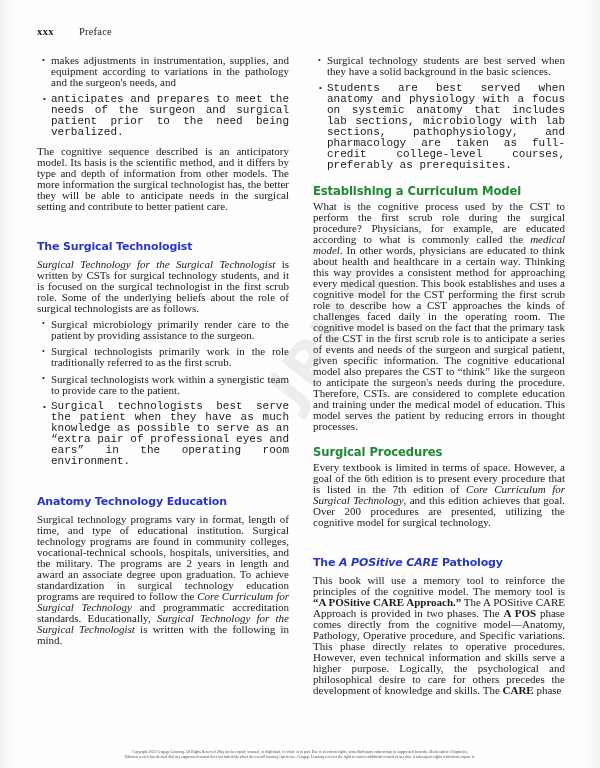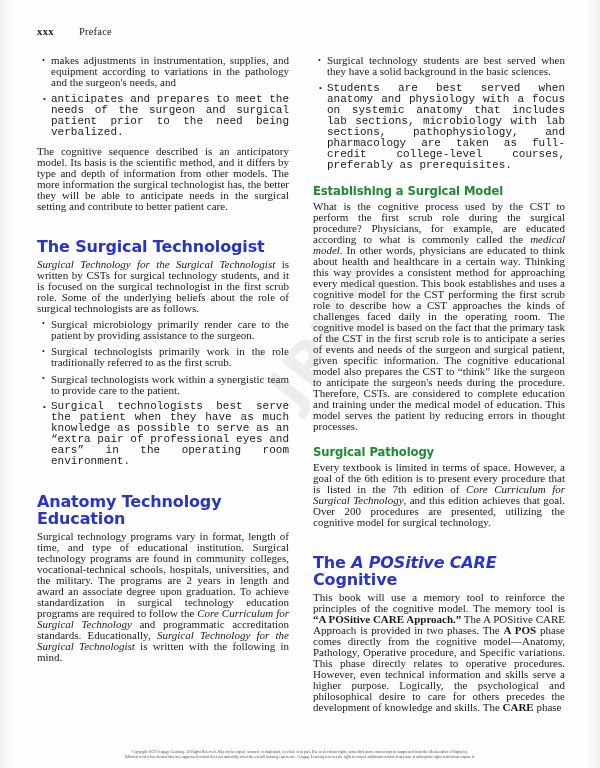--- a/index.html
+++ b/index.html
@@ -100,21 +100,21 @@
     position: absolute;
     left: -9px;
     top: -0.5px;
     font-size: 8px;
   }
   ul.bullets li:last-child { margin-bottom: 0; font-family: Liberation Mono, monospace; }
 
   h2.head-blue {
     font-family: "DejaVu Sans", sans-serif;
     color: #2a35c4;
-    font-size: 16px;
+    font-size: 11px;
     font-weight: bold;
     line-height: 17px;
     margin: 0 0 4px 0;
     letter-spacing: -0.15px;
   }
   h2.head-green {
     font-family: "DejaVu Sans", sans-serif;
     color: #1f8a33;
     font-size: 11.6px;
     font-weight: bold;
@@ -213,33 +213,33 @@
 
     <div class="col">
 
       <ul class="bullets">
         <li>Surgical technology students are best served when they have a solid background in the basic sciences.</li>
         <li>Students are best served when anatomy and physiology with a focus on systemic anatomy that includes lab sections, microbiology with lab sections, pathophysiology, and pharmacology are taken as full-credit college-level courses, preferably as prerequisites.</li>
       </ul>
 
       <div class="sp-md"></div>
 
-      <h2 class="head-green">Establishing a Surgical Model</h2>
+      <h2 class="head-green">Establishing a Curriculum Model</h2>
 
       <p class="body"><span>What is the cognitive process used by the CST to perform the first scrub role during the surgical procedure? Physicians, for example, are educated according to what is commonly called the </span><em class="ti">medical model.</em><span> In other words, physicians are educated to think about health and healthcare in a certain way. Thinking this way provides a consistent method for approaching every medical question. This book establishes and uses a cognitive model for the CST performing the first scrub role to describe how a CST approaches the kinds of challenges faced daily in the operating room. The cognitive model is based on the fact that the primary task of the CST in the first scrub role is to anticipate a series of events and needs of the surgeon and surgical patient, given specific information. The cognitive educational model also prepares the CST to “think” like the surgeon to anticipate the surgeon's needs during the procedure. Therefore, CSTs. are considered to complete education and training under the medical model of education. This model serves the patient by reducing errors in thought processes.</span></p>
 
       <div class="sp-md"></div>
 
-      <h2 class="head-green">Surgical Pathology</h2>
+      <h2 class="head-green">Surgical Procedures</h2>
 
       <p class="body"><span>Every textbook is limited in terms of space. However, a goal of the 6th edition is to present every procedure that is listed in the 7th edition of </span><em class="ti">Core Curriculum for Surgical Technology</em><span>, and this edition achieves that goal. Over 200 procedures are presented, utilizing the cognitive model for surgical technology.</span></p>
 
       <div class="sp-lg"></div>
 
-      <h2 class="head-blue"><span>The </span><span class="it">A POSitive CARE</span><span> Cognitive</span></h2>
+      <h2 class="head-blue"><span>The </span><span class="it">A POSitive CARE</span><span> Pathology</span></h2>
 
       <p class="body"><span>This book will use a memory tool to reinforce the principles of the cognitive model. The memory tool is </span><strong class="bd">“A POSitive CARE Approach.”</strong><span> The A POSitive CARE Approach is provided in two phases. The </span><strong class="bd">A POS</strong><span> phase comes directly from the cognitive model—Anatomy, Pathology, Operative procedure, and Specific variations. This phase directly relates to operative procedures. However, even technical information and skills serve a higher purpose. Logically, the psychological and philosophical desire to care for others precedes the development of knowledge and skills. The </span><strong class="bd">CARE</strong><span> phase</span></p>
 
     </div>
   </div>
 
   <div class="footer">
     <div>Copyright 2023 Cengage Learning. All Rights Reserved. May not be copied, scanned, or duplicated, in whole or in part. Due to electronic rights, some third party content may be suppressed from the eBook and/or eChapter(s).</div>
     <div>Editorial review has deemed that any suppressed content does not materially affect the overall learning experience. Cengage Learning reserves the right to remove additional content at any time if subsequent rights restrictions require it.</div>
   </div>

